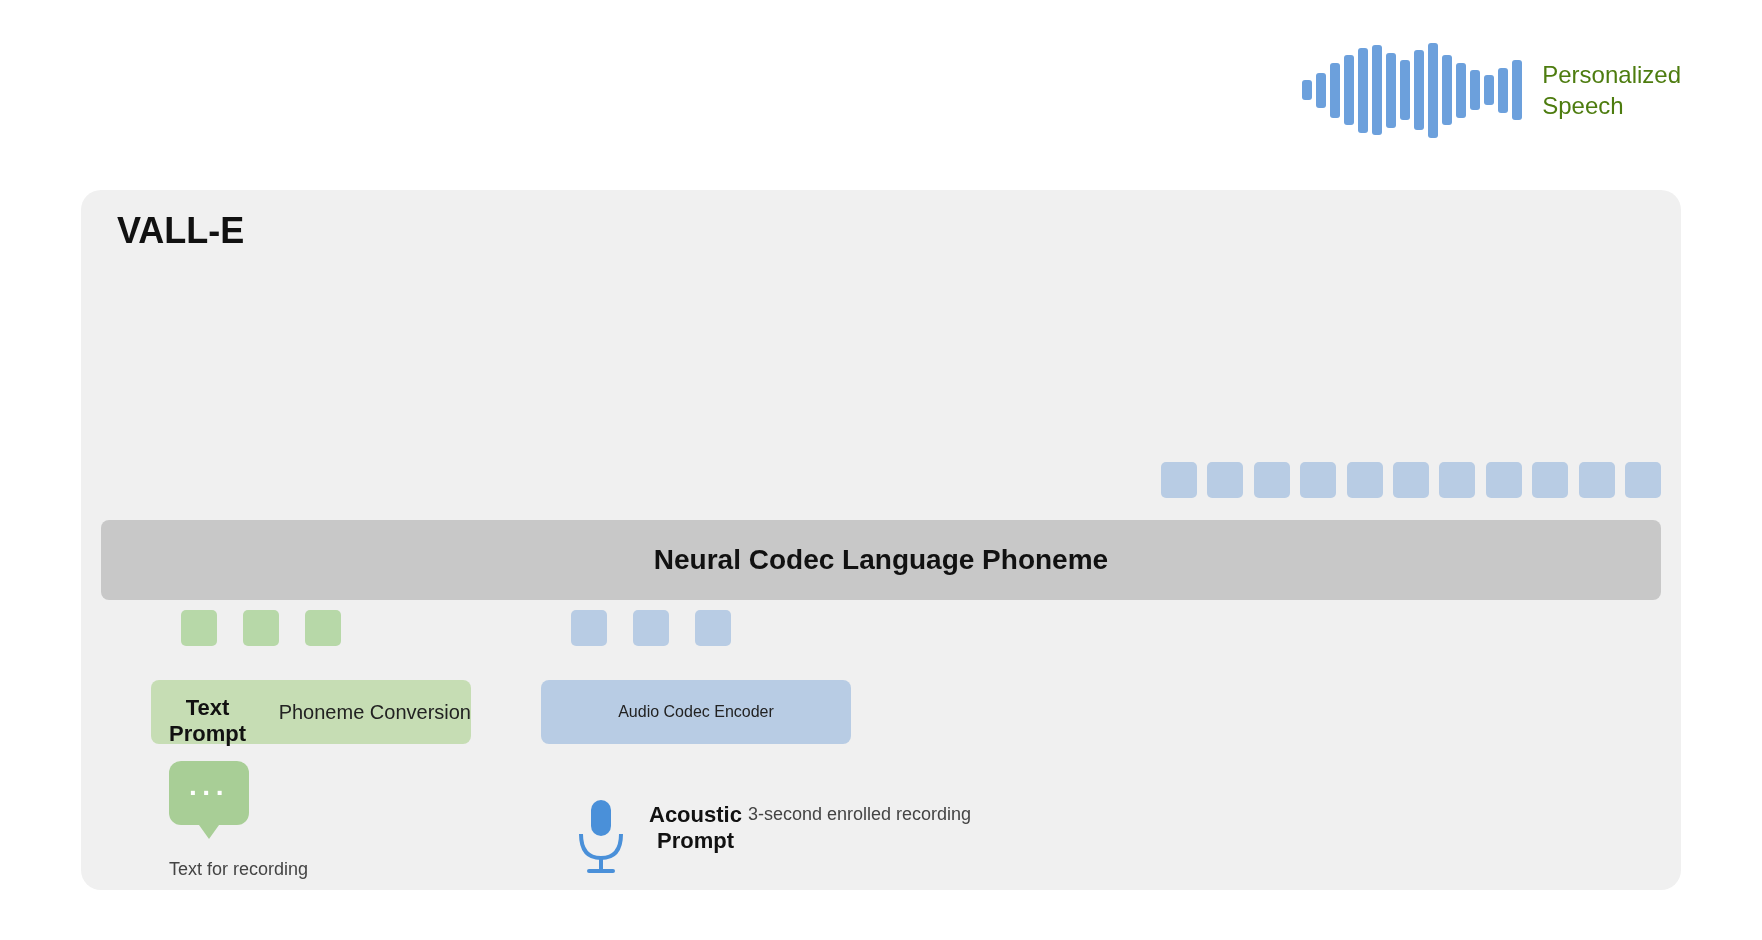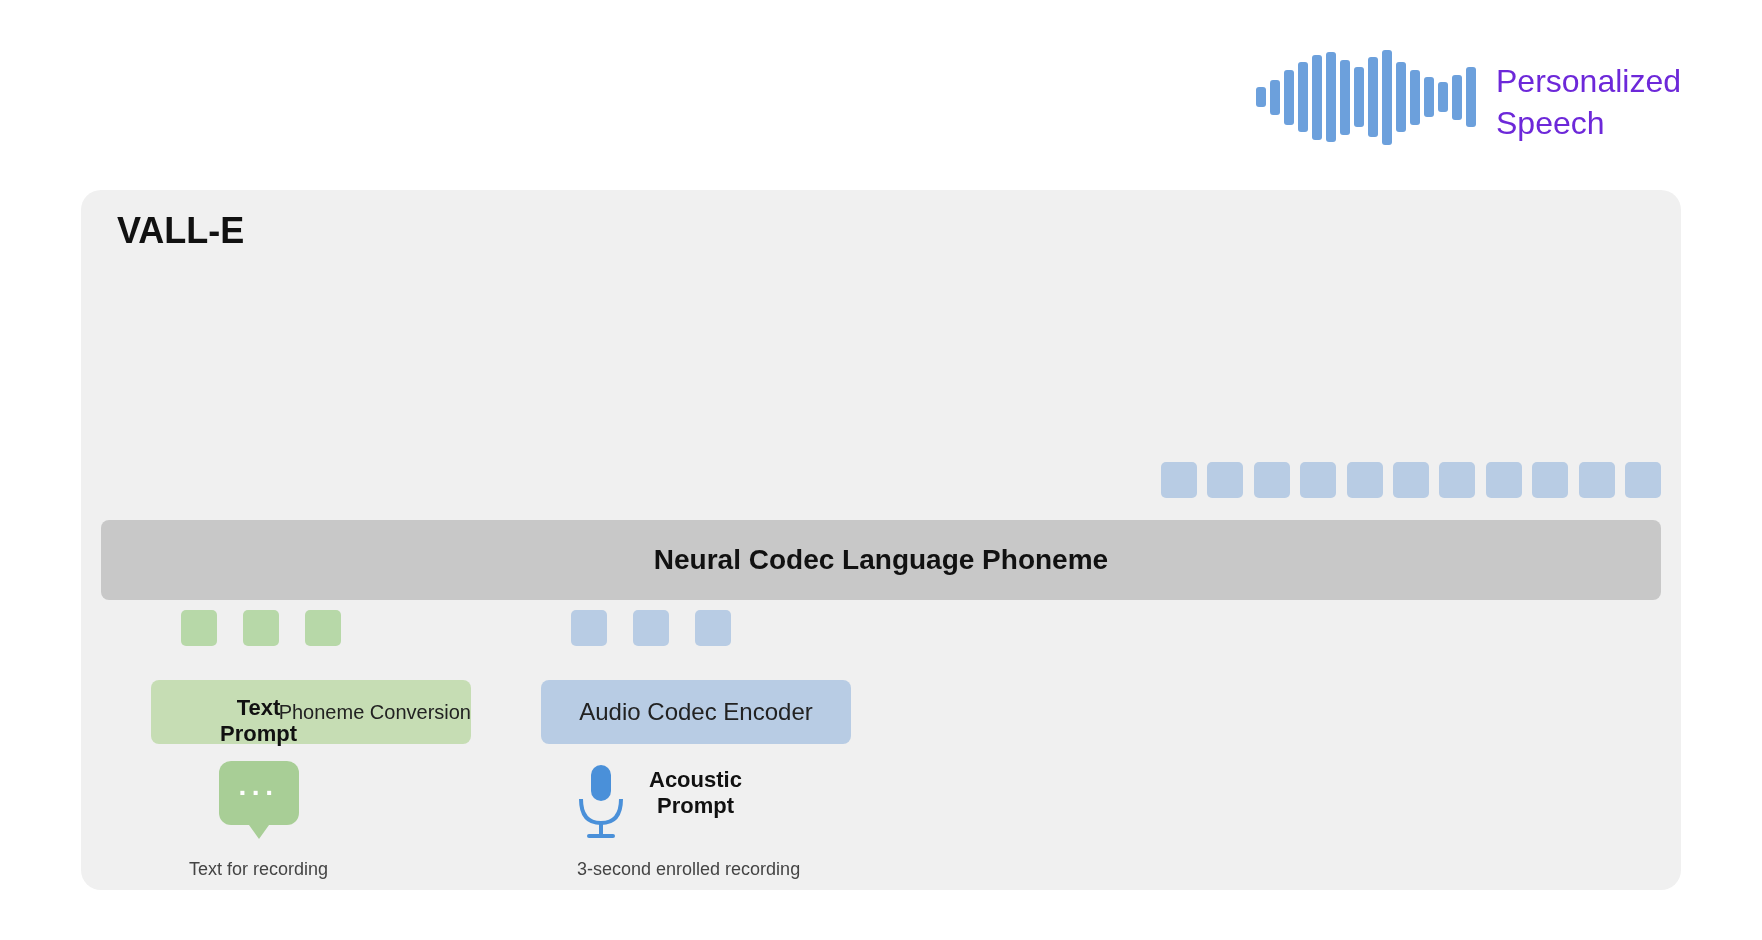--- a/index.html
+++ b/index.html
@@ -41,25 +41,24 @@
       align-items: center;
       gap: 4px;
       height: 80px;
     }
     .wave-bar {
       width: 10px;
       background: #6ca0dc;
       border-radius: 3px;
     }
     .personalized-speech {
-      font-size: 32px;
+      font-size: 24px;
       font-weight: 400;
-      color: #6d28d9;
+      color: #4d7c0f;
       line-height: 1.3;
-      margin-top: 11px;
     }
     
     .valle-box {
       position: absolute;
       top: 140px;
       left: 0;
       right: 0;
       bottom: 0;
       background: #f0f0f0;
       border-radius: 20px;
@@ -146,21 +145,21 @@
       top: 490px;
       left: 460px;
       width: 310px;
       height: 64px;
       background: #b8cce4;
       border-radius: 8px;
       display: flex;
       align-items: center;
       justify-content: center;
     }
-    .audio-enc-label { font-size: 24px; color: #222; }
+    .audio-enc-label { font-size: 16px; color: #222; }
 
     
     .phoneme-tokens {
       position: absolute;
       top: 420px;
       left: 100px;
       display: flex;
       gap: 26px;
     }
     
@@ -214,23 +213,22 @@
       color: #444;
       margin-top: 20px;
     }
 
     
     .mic-section {
       position: absolute;
       bottom: 0;
       left: 500px;
       display: flex;
-      flex-direction: column;
-      align-items: center;
-      gap: 6px;
+      flex-direction: row;
+      align-items: center;
     }
     .acoustic-label {
       font-size: 22px;
       font-weight: 700;
       color: #111;
       text-align: center;
     }
     .enrolled-text {
       font-size: 18px;
       color: #444;
@@ -364,21 +362,21 @@
       </div>
 
       <div class="phoneme-box">
         <span class="phoneme-label">Phoneme Conversion</span>
       </div>
 
       <div class="audio-enc-box">
         <span class="audio-enc-label">Audio Codec Encoder</span>
       </div>
 
-      <div class="text-prompt-section" style="bottom: 10px; left: 108px; align-items: center;">
+      <div class="text-prompt-section" style="bottom: 10px; left: 88px; align-items: flex-start;">
         <div class="text-prompt-label" style="white-space: pre-line; text-align: center;">Text
 Prompt</div>
         <div style="margin-top: 8px; position: relative;">
           <div class="chat-bubble">
             <span class="dots">···</span>
           </div>
         </div>
         <div class="text-for-synthesis" style="margin-top: 28px;">Text for recording</div>
       </div>
 

